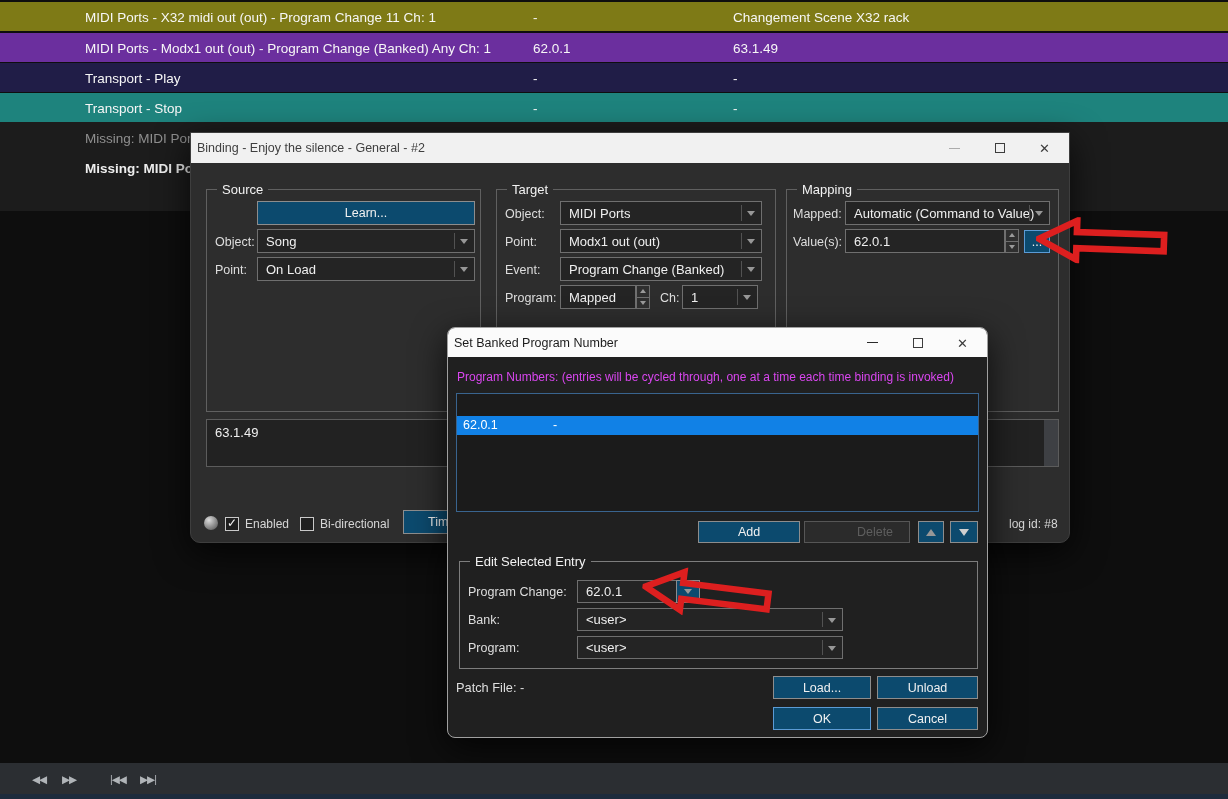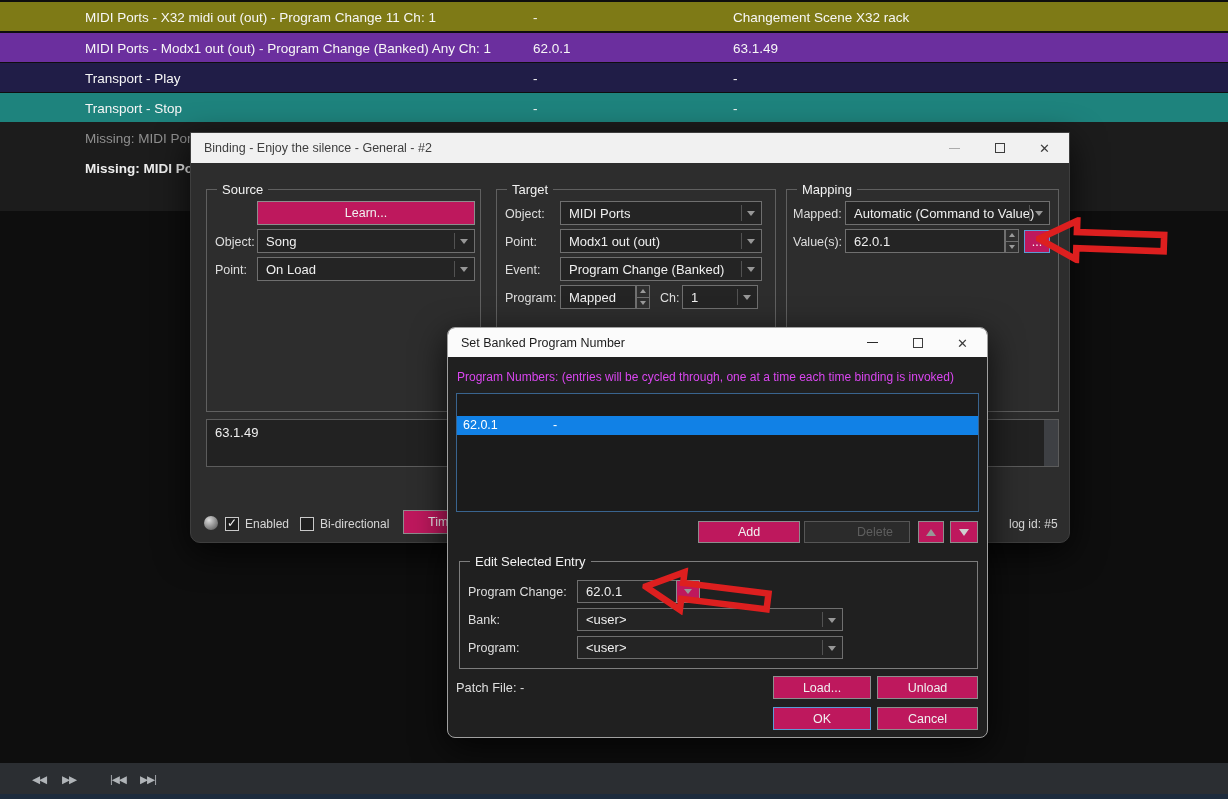--- a/index.html
+++ b/index.html
@@ -19,42 +19,42 @@
   .missing-panel { position:absolute; left:0; top:122px; width:1228px; height:89px; background:#1c1c1c; }
   .row.missing { height:28px; background:transparent !important; }
   .row.m1 { color:#8f8f8f; }
   .row.m2 { color:#ededed; font-weight:600; }
 
   
   .dialog { position:absolute; background:#2d2d2d; border:1px solid #3e3e3e;
             box-shadow:0 10px 34px rgba(0,0,0,.75); }
   .titlebar { position:absolute; left:0; top:0; right:0; height:30px; background:#f1f1f1;
               display:flex; align-items:center; }
-  .titlebar .title { font-size:12.5px; color:#3f3f3f; padding-left:13px; white-space:nowrap; }
+  .titlebar .title { font-size:12.5px; color:#3f3f3f; padding-left:6px; white-space:nowrap; }
   .wcontrols { position:absolute; right:2px; top:0; height:100%; display:flex; }
   .wbtn { width:45px; height:100%; display:flex; align-items:center; justify-content:center; }
   .glyph-min { width:11px; border-top:1.5px solid #ababab; }
   .glyph-min.dark { border-top-color:#2a2a2a; }
   .glyph-max { width:10px; height:10px; border:1.4px solid #3d3d3d; }
   .glyph-close::before { content:"✕"; font-size:13px; color:#3b3b3b; }
 
   .group { position:absolute; border:1px solid #606060; }
   .legend { position:absolute; top:-8px; left:10px; background:#2d2d2d; padding:0 5px;
             font-size:13px; color:#f2f2f2; white-space:nowrap; }
   .banked .legend { background:#202020; }
 
   .fldlabel { position:absolute; font-size:12.5px; color:#dedede; white-space:nowrap; }
   .input { position:absolute; height:24px; background:#242424; border:1px solid #6f6f6f;
            font-size:13px; color:#efefef; display:flex; align-items:center; padding:0 8px;
            white-space:nowrap; overflow:hidden; }
   .combo::before { content:""; position:absolute; right:19px; top:3px; bottom:3px; width:1px; background:#525252; }
   .combo::after  { content:""; position:absolute; right:6px; top:50%; margin-top:-2px;
                    border-left:4px solid transparent; border-right:4px solid transparent;
                    border-top:5px solid #979797; }
-  .btn { position:absolute; background:#be185d; border:1px solid #8d8d8d; color:#f1f1f1;
+  .btn { position:absolute; background:#0c4a6e; border:1px solid #8d8d8d; color:#f1f1f1;
          font-size:12.5px; display:flex; align-items:center; justify-content:center; white-space:nowrap; }
   .btn.blue { border-color:#5b9bd5; }
   .btn.disabled { color:#5e5e5e; border-color:#565656; background:#2b2b2b;padding-left:36px; }
 
   .spincol { position:absolute; width:14px; display:flex; flex-direction:column; }
   .spincell { flex:1; background:#2f2f2f; border:1px solid #6f6f6f; position:relative; }
   .spincell + .spincell { border-top:none; }
   .tri-up::after, .tri-dn::after { content:""; position:absolute; left:50%; top:50%; transform:translate(-50%,-50%); }
   .tri-up::after { border-left:3.5px solid transparent; border-right:3.5px solid transparent; border-bottom:4.5px solid #9a9a9a; }
   .tri-dn::after { border-left:3.5px solid transparent; border-right:3.5px solid transparent; border-top:4.5px solid #9a9a9a; }
@@ -205,21 +205,21 @@
     <span>63.1.49</span>
   </div>
   <div id="notes-scroll"></div>
 
   <span class="led" style="left:13px;top:383px"></span>
   <span class="cb checked" style="left:34px;top:384px"></span>
   <span class="small-label" style="left:54px;top:384px">Enabled</span>
   <span class="cb" style="left:109px;top:384px"></span>
   <span class="small-label" style="left:129px;top:384px">Bi-directional</span>
   <div class="btn" style="left:212px;top:377px;width:110px;height:24px;justify-content:flex-start;padding-left:24px">Tim</div>
-  <span class="small-label" style="left:818px;top:384px">log id: #5</span>
+  <span class="small-label" style="left:818px;top:384px">log id: #8</span>
 </div>
 
 <svg class="arrow" style="left:1036px;top:218px;width:132px;height:46px;transform:rotate(2deg)" viewBox="0 0 130 44">
   <polygon points="3,22 40,3 40,14 126,14 126,30 40,30 40,41" fill="none" stroke="#dd1f1f" stroke-width="6.5"></polygon>
 </svg>
 
 <div class="dialog banked" id="banked-dialog">
   <div class="titlebar">
     <span class="title" style="color:#1c1c1c">Set Banked Program Number</span>
     <span class="wcontrols">

